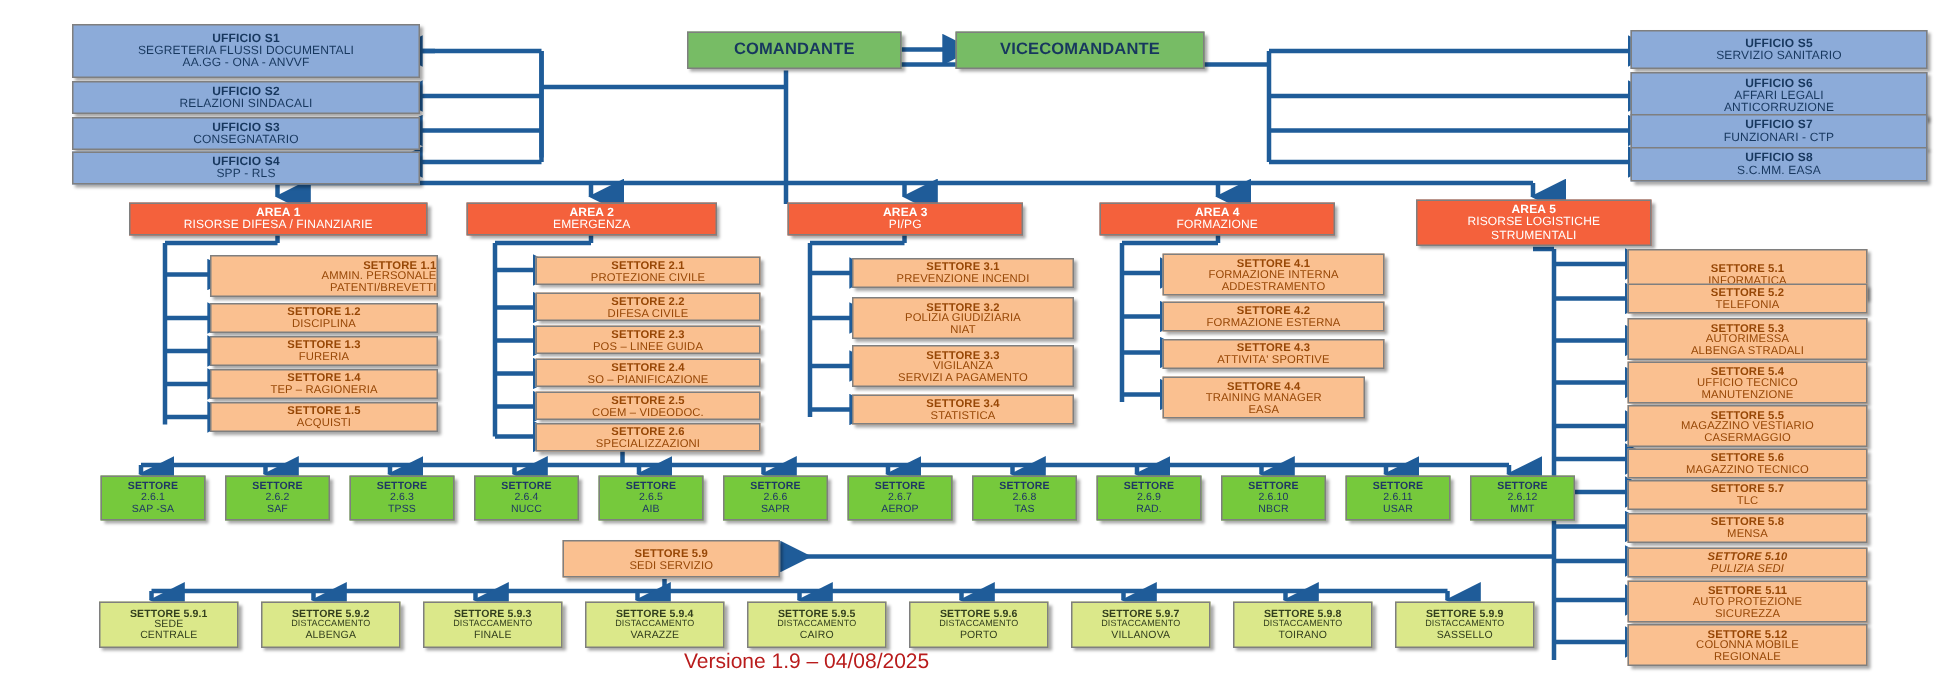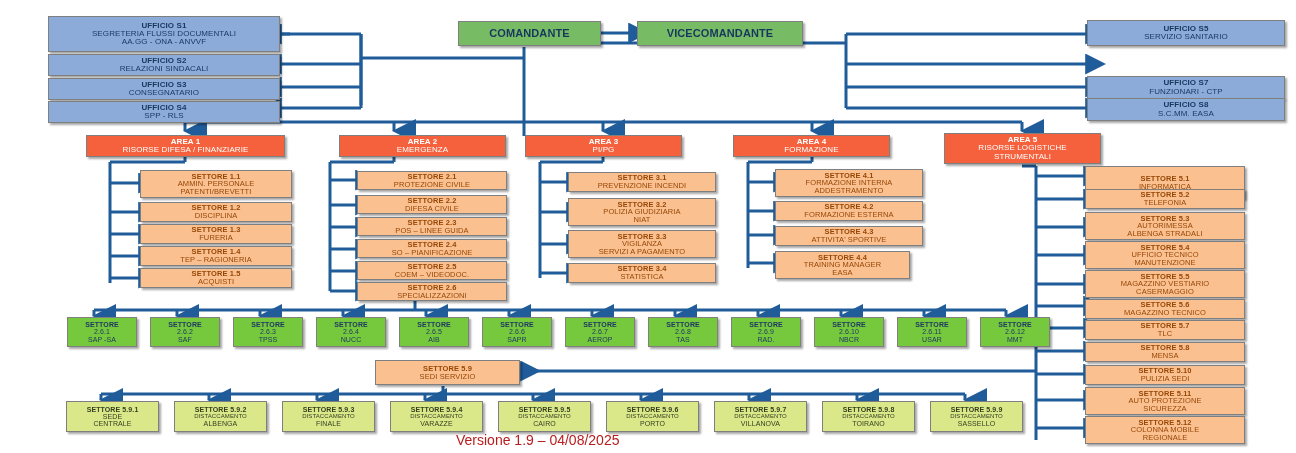--- a/index.html
+++ b/index.html
@@ -196,52 +196,57 @@
   </div>
   <div class="node blue" style="left:48px;top:101px;width:232px;height:22px;font-size:8px;">
     <span class="ttl">UFFICIO S4</span>
     <span>SPP - RLS</span>
   </div>
 
   <div class="node blue" style="left:1087px;top:20px;width:198px;height:26px;font-size:8px;">
     <span class="ttl">UFFICIO S5</span>
     <span>SERVIZIO SANITARIO</span>
   </div>
+  <div class="node blue" style="left:1087px;top:48px;width:198px;height:32px;font-size:8px;">
+    <span class="ttl">UFFICIO S6</span>
+    <span>AFFARI LEGALI</span>
+    <span>ANTICORRUZIONE</span>
+  </div>
   <div class="node blue" style="left:1087px;top:76px;width:198px;height:23px;font-size:8px;">
     <span class="ttl">UFFICIO S7</span>
     <span>FUNZIONARI - CTP</span>
   </div>
   <div class="node blue" style="left:1087px;top:98px;width:198px;height:23px;font-size:8px;">
     <span class="ttl">UFFICIO S8</span>
     <span>S.C.MM. EASA</span>
   </div>
 
   <div class="node orangehead" style="left:86px;top:135px;width:199px;height:22px;font-size:8px;">
     <span class="ttl">AREA 1</span>
     <span>RISORSE DIFESA / FINANZIARIE</span>
   </div>
-  <div class="node orangehead" style="left:311px;top:135px;width:167px;height:22px;font-size:8px;margin-left:28px;">
+  <div class="node orangehead" style="left:311px;top:135px;width:167px;height:22px;font-size:8px;">
     <span class="ttl">AREA 2</span>
     <span>EMERGENZA</span>
   </div>
   <div class="node orangehead" style="left:525px;top:135px;width:157px;height:22px;font-size:8px;">
     <span class="ttl">AREA 3</span>
     <span>PI/PG</span>
   </div>
   <div class="node orangehead" style="left:733px;top:135px;width:157px;height:22px;font-size:8px;">
     <span class="ttl">AREA 4</span>
     <span>FORMAZIONE</span>
   </div>
   <div class="node orangehead" style="left:944px;top:133px;width:157px;height:31px;font-size:8px;">
     <span class="ttl">AREA 5</span>
     <span>RISORSE LOGISTICHE</span>
     <span>STRUMENTALI</span>
   </div>
 
-  <div class="node orange" style="left:140px;top:170px;width:152px;height:28px;font-size:7.5px;">
+  <div class="node orange" style="left:140px;top:170px;width:152px;height:28px;font-size:7.5px;align-items:flex-end;">
     <span class="ttl">SETTORE 1.1</span>
     <span>AMMIN. PERSONALE</span>
     <span>PATENTI/BREVETTI</span>
   </div>
   <div class="node orange" style="left:140px;top:202px;width:152px;height:20px;font-size:7.5px;">
     <span class="ttl">SETTORE 1.2</span>
     <span>DISCIPLINA</span>
   </div>
   <div class="node orange" style="left:140px;top:224px;width:152px;height:20px;font-size:7.5px;">
     <span class="ttl">SETTORE 1.3</span>
@@ -347,21 +352,21 @@
     <span>MAGAZZINO TECNICO</span>
   </div>
   <div class="node orange" style="left:1085px;top:320px;width:160px;height:20px;font-size:7.5px;">
     <span class="ttl">SETTORE 5.7</span>
     <span>TLC</span>
   </div>
   <div class="node orange" style="left:1085px;top:342px;width:160px;height:20px;font-size:7.5px;">
     <span class="ttl">SETTORE 5.8</span>
     <span>MENSA</span>
   </div>
-  <div class="node orange" style="left:1085px;top:365px;width:160px;height:20px;font-size:7.5px;">
+  <div class="node orange" style="left:1085px;top:365px;width:160px;height:20px;font-size:7.5px;font-style:italic;">
     <span class="ttl">SETTORE 5.10</span>
     <span>PULIZIA  SEDI</span>
   </div>
   <div class="node orange" style="left:1085px;top:387px;width:160px;height:28px;font-size:7.5px;">
     <span class="ttl">SETTORE 5.11</span>
     <span>AUTO PROTEZIONE</span>
     <span>SICUREZZA</span>
   </div>
   <div class="node orange" style="left:1085px;top:416px;width:160px;height:28px;font-size:7.5px;">
     <span class="ttl">SETTORE 5.12</span>

